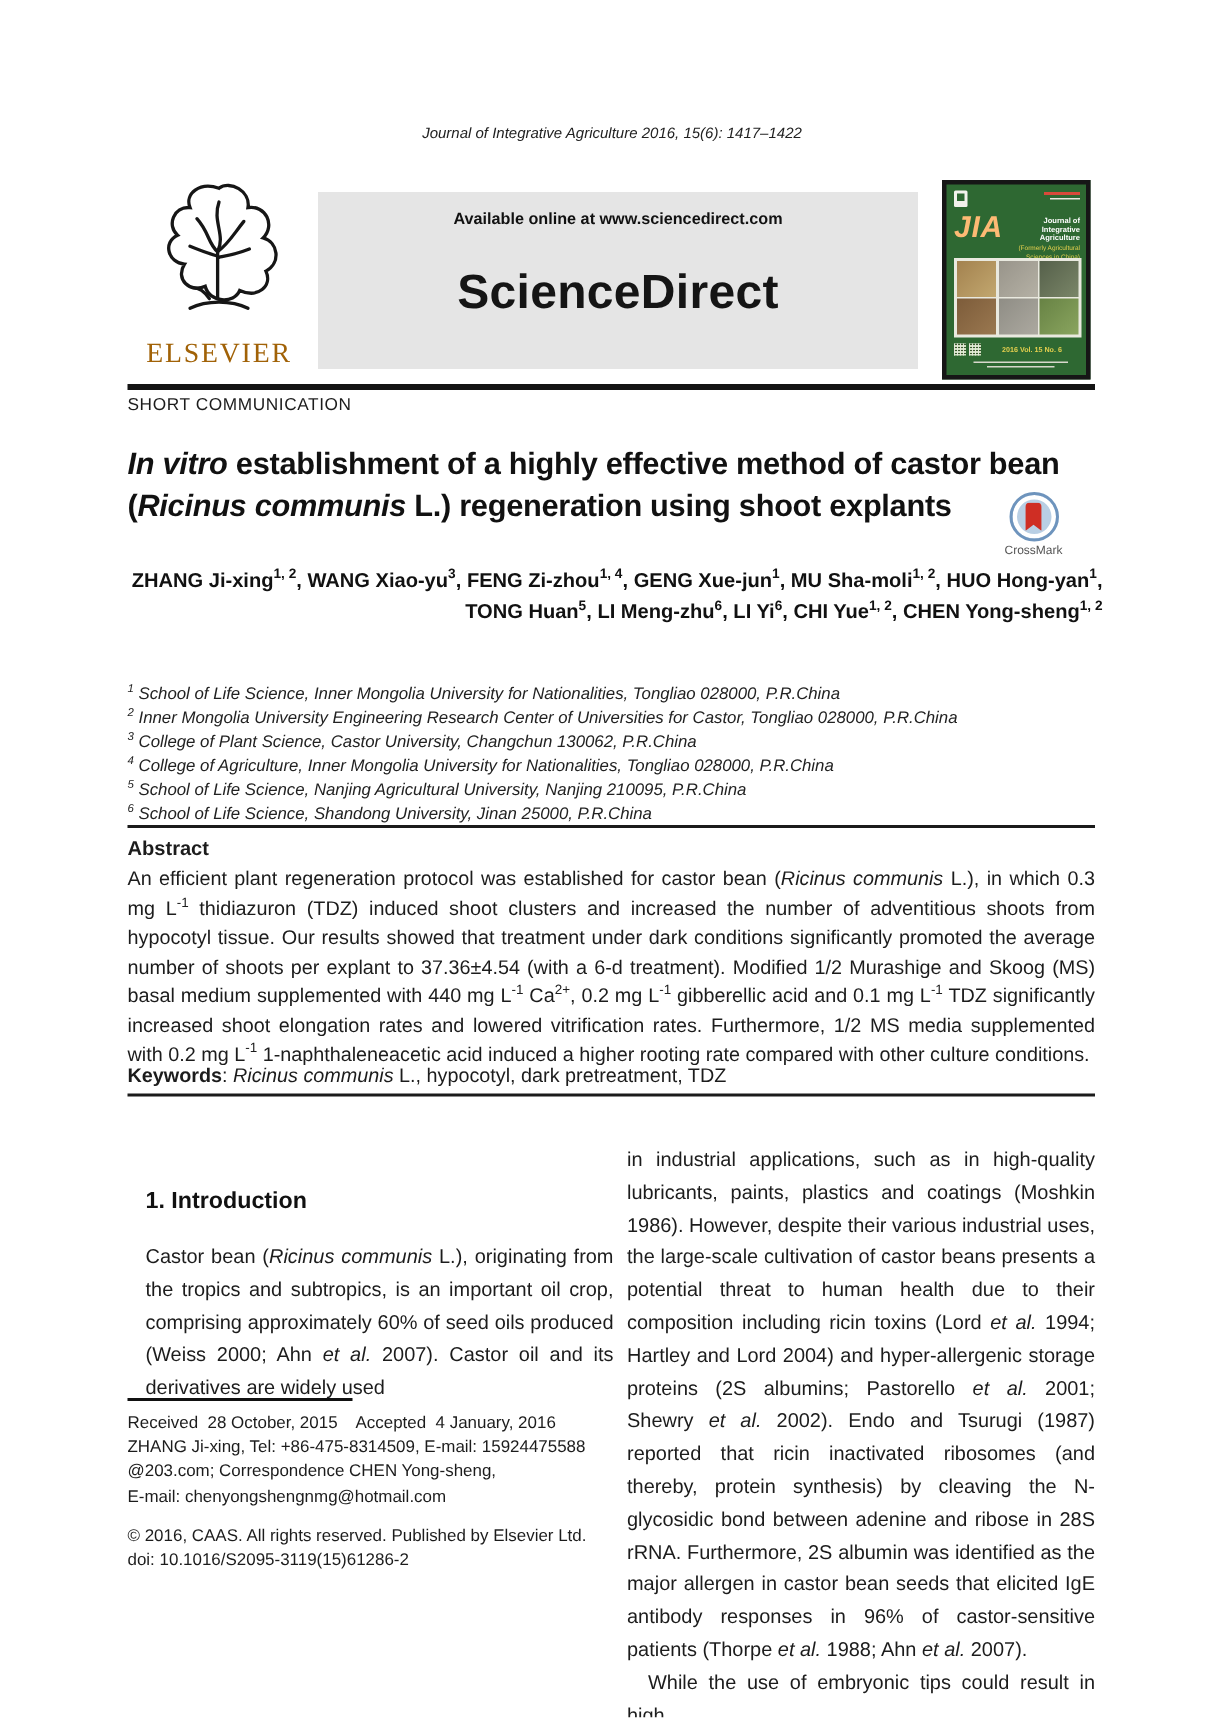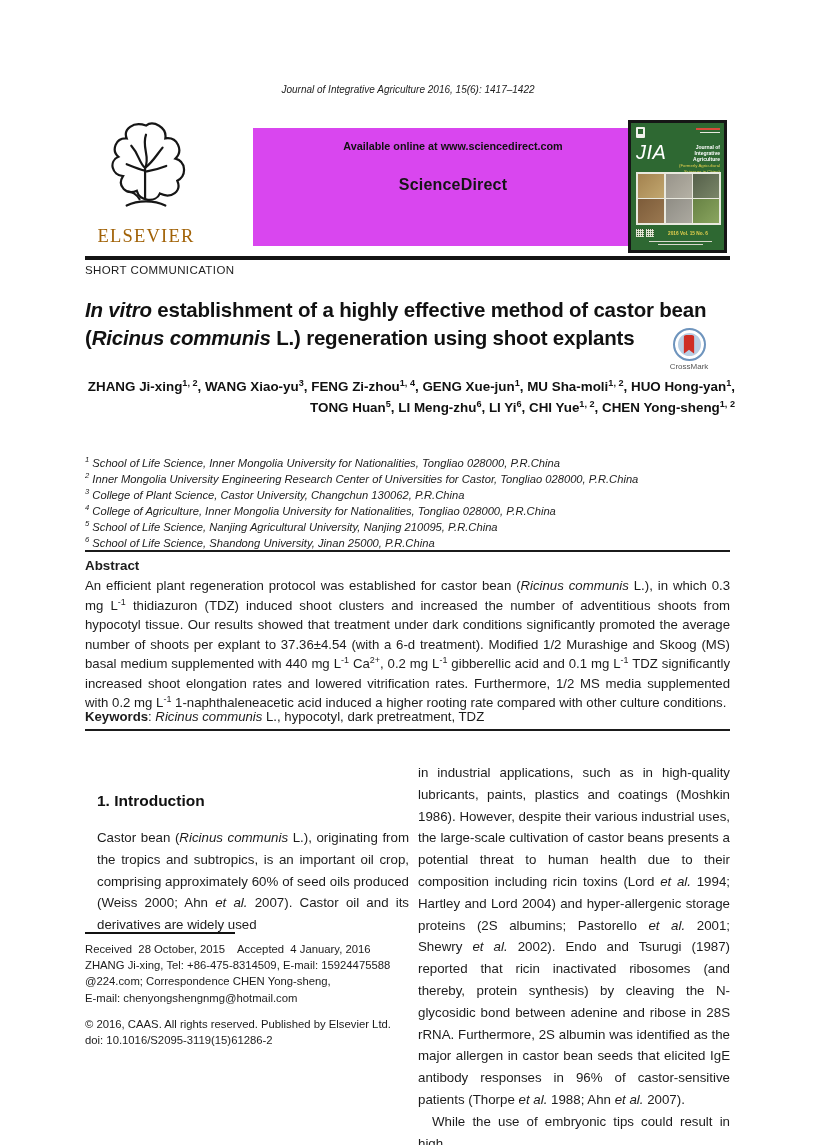--- a/index.html
+++ b/index.html
@@ -13,35 +13,35 @@
   
   .journal-line { position:absolute; top:84px; left:0; width:100%; text-align:center;
     font-size:10px; font-style:italic; color:#222; }
 
   
   .elsevier-block { position:absolute; left:85px; top:120px; width:122px; height:130px; text-align:center; }
   .elsevier-block svg { display:block; margin:0 auto; }
   .elsevier-label { font-family:"Liberation Serif","DejaVu Serif",serif; font-size:18.5px;
     letter-spacing:1.2px; color:#a16207; margin-top:14px; }
 
-  .gray-banner { position:absolute; left:212px; top:128px; width:400px; height:118px; background:#d946ef;margin-left:41px; }
+  .gray-banner { position:absolute; left:212px; top:128px; width:400px; height:118px; background:#e5e5e5; }
   .avail-online { text-align:center; font-size:10.8px; font-weight:600; padding-top:12px; color:#111; }
-  .sd-logo { text-align:center; font-size:16px; font-weight:bold; margin-top:24px; color:#151515; letter-spacing:0.2px; }
+  .sd-logo { text-align:center; font-size:32px; font-weight:bold; margin-top:24px; color:#151515; letter-spacing:0.2px; }
 
   
   .cover { position:absolute; left:628px; top:120px; width:99px; height:133px; box-sizing:border-box;
     background:#2e6832; border:3px solid #161616; }
   .cover-emblem { position:absolute; left:5px; top:4px; width:9px; height:11px; background:#f2f2ec; border-radius:1px; }
   .cover-emblem i { display:block; width:5px; height:5px; margin:2px auto 0; background:#2e6832; }
   .cover-topright { position:absolute; right:4px; top:5px; width:24px; }
   .cover-topright .bar { display:block; height:1.5px; margin-bottom:2px; }
   .bar.red { background:#d84a3a; width:24px; }
   .bar.white { background:#e9e9df; width:20px; margin-left:4px; }
-  .cover-jia { position:absolute; left:5px; top:18px; font-size:20px; font-weight:normal; font-style:italic;
-    color:#ffffff; letter-spacing:0.5px; }
+  .cover-jia { position:absolute; left:5px; top:18px; font-size:20px; font-weight:bold; font-style:italic;
+    color:#fdba74; letter-spacing:0.5px; }
   .cover-name { position:absolute; right:4px; top:22px; width:60px; text-align:right; color:#ffffff;
     font-size:7px; line-height:8px; transform:scale(0.72); transform-origin:top right; font-weight:600; }
   .cover-sub { color:#e3cf4e; font-weight:400; font-size:6px; margin-top:1px; }
   .cover-grid { position:absolute; left:5px; top:49px; width:85px; height:53px; background:#e9e9df;
     box-sizing:border-box; padding:2px; display:grid; grid-template-columns:repeat(3,1fr);
     grid-template-rows:repeat(2,1fr); gap:1.5px; }
   .cover-grid .tile { width:100%; height:100%; }
   .tile:nth-child(1){ background:linear-gradient(135deg,#a3824f,#c2a76f); }
   .tile:nth-child(2){ background:linear-gradient(135deg,#98948a,#b5b1a5); }
   .tile:nth-child(3){ background:linear-gradient(135deg,#55604a,#7a8668); }
@@ -211,20 +211,20 @@
       <div><span>in industrial applications, such as in high-quality lubricants, paints, plastics and coatings (Moshkin 1986).  However, despite their various industrial uses, the large-scale cultivation of castor beans presents a potential threat to human health due to their composition including ricin toxins (Lord </span><span style="font-style: italic;">et al.</span><span> 1994; Hartley and Lord 2004) and hyper-allergenic storage proteins (2S albumins; Pastorello </span><span style="font-style: italic;">et al.</span><span> 2001; Shewry </span><span style="font-style: italic;">et al.</span><span> 2002).  Endo and Tsurugi (1987) reported that ricin inactivated ribosomes (and thereby, protein synthesis) by cleaving the N-glycosidic bond between adenine and ribose in 28S rRNA.  Furthermore, 2S albumin was identified as the major allergen in castor bean seeds that elicited IgE antibody responses in 96% of castor-sensitive patients (Thorpe </span><span style="font-style: italic;">et al.</span><span> 1988; Ahn </span><span style="font-style: italic;">et al.</span><span> 2007).</span></div>
       <div class="p-indent">While the use of embryonic tips could result in high</div>
     </div>
   </div>
 
   <div class="footnote">
     <div class="fn-rule"></div>
     <div>
         <div class="fn-line">Received  28 October, 2015    Accepted  4 January, 2016</div>
         <div class="fn-line">ZHANG Ji-xing, Tel: +86-475-8314509, E-mail: 15924475588</div>
-        <div class="fn-line">@224.com; Correspondence CHEN Yong-sheng,</div>
+        <div class="fn-line">@203.com; Correspondence CHEN Yong-sheng,</div>
         <div class="fn-line">E-mail: chenyongshengnmg@hotmail.com</div>
       </div>
     <div class="fn-group2">© 2016, CAAS. All rights reserved. Published by Elsevier Ltd.</div>
     <div>doi: 10.1016/S2095-3119(15)61286-2</div>
   </div>
 
 </div>
 
 </body></html>

